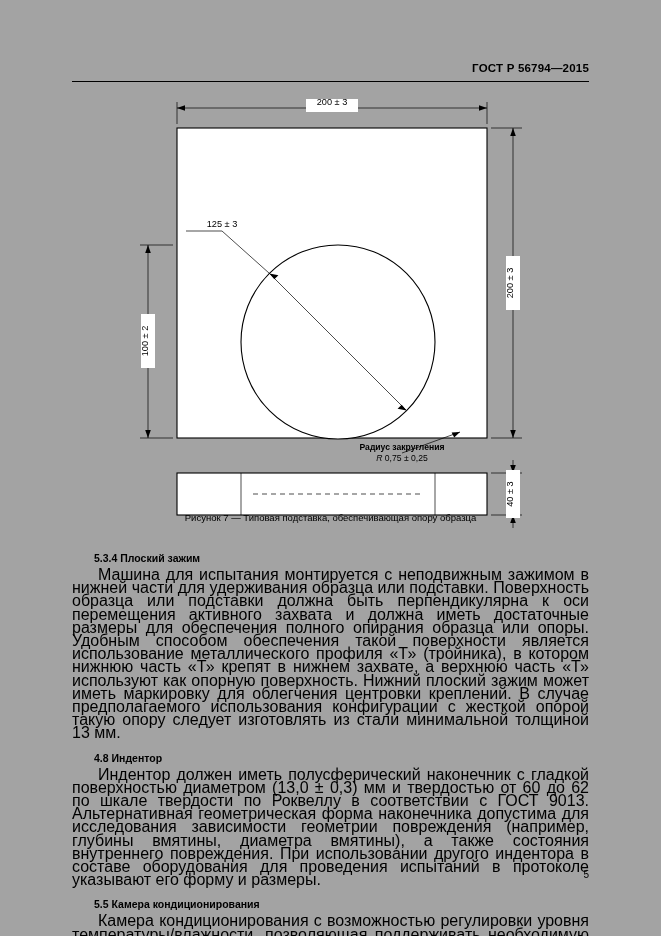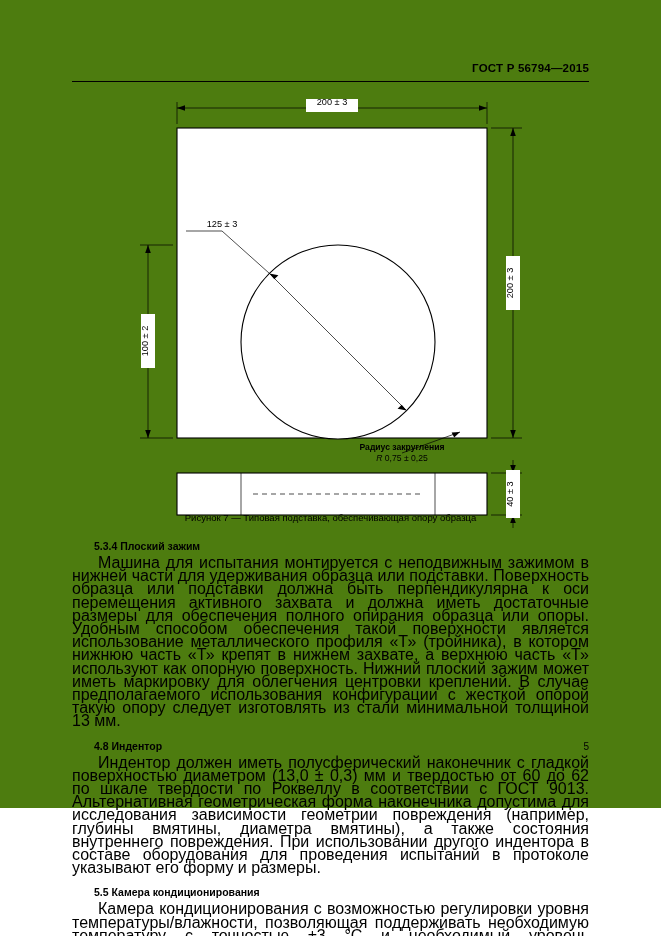--- a/index.html
+++ b/index.html
@@ -12,22 +12,22 @@
     height: 936px;
     position: relative;
     font-family: "Liberation Sans", sans-serif;
     color: #000000;
     overflow: hidden;
   }
   .page {
     position: absolute;
     left: 0; top: 0;
     width: 661px;
-    height: 808px;
-    background: #4d7c0f;
+    height: 936px;
+    background: #a3a3a3;
   }
   .header {
     position: absolute;
     right: 72px;
     top: 62px;
     font-size: 11.5px;
     font-weight: bold;
     letter-spacing: 0.2px;
     white-space: nowrap;
   }
@@ -64,21 +64,21 @@
     position: absolute;
     left: 72px;
     top: 540px;
     width: 517px;
   }
   .sec-head {
     font-size: 10.5px;
     font-weight: bold;
     margin: 12px 0 4px 22px;
   }
-  .sec-head:first-child { margin-top: 0; }
+  .sec-head:first-child { margin-top: 12px; }
   p.body {
     font-size: 16px;
     line-height: 13.2px;
     margin: 0 0 0 0;
     text-align: justify;
     text-indent: 26px;
     hyphens: manual;
   }
   .pageno {
     position: absolute;

